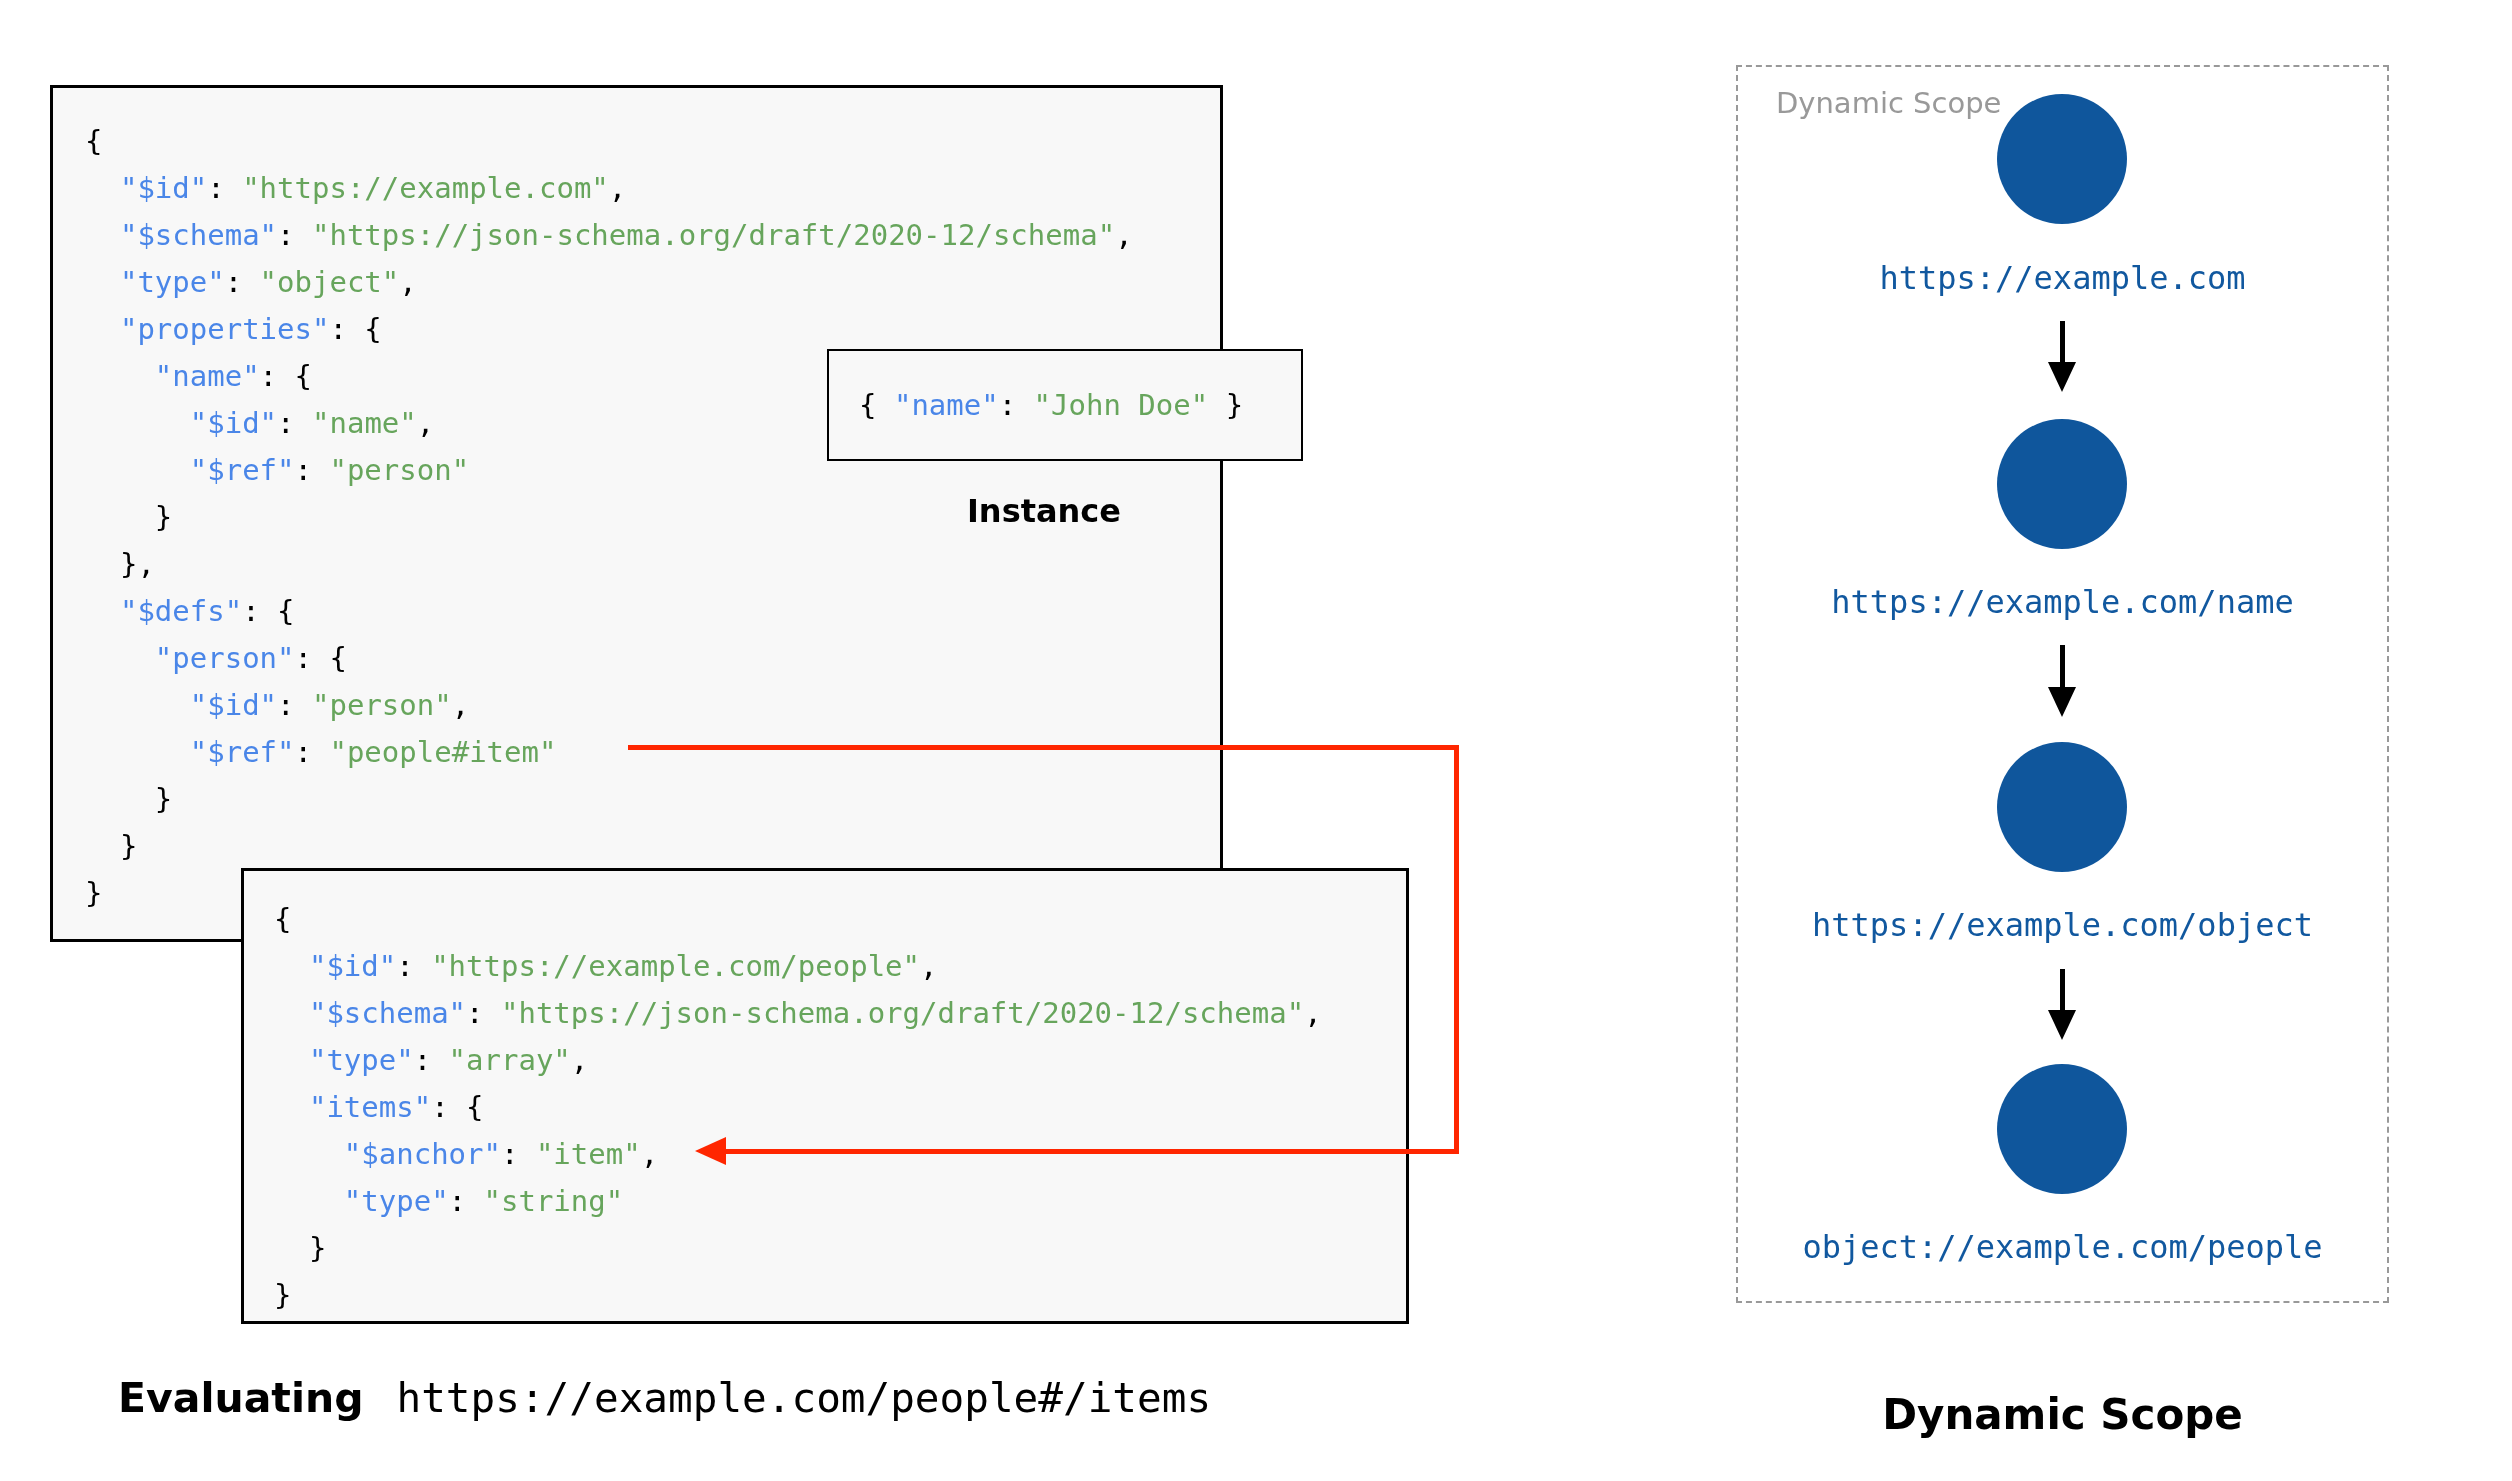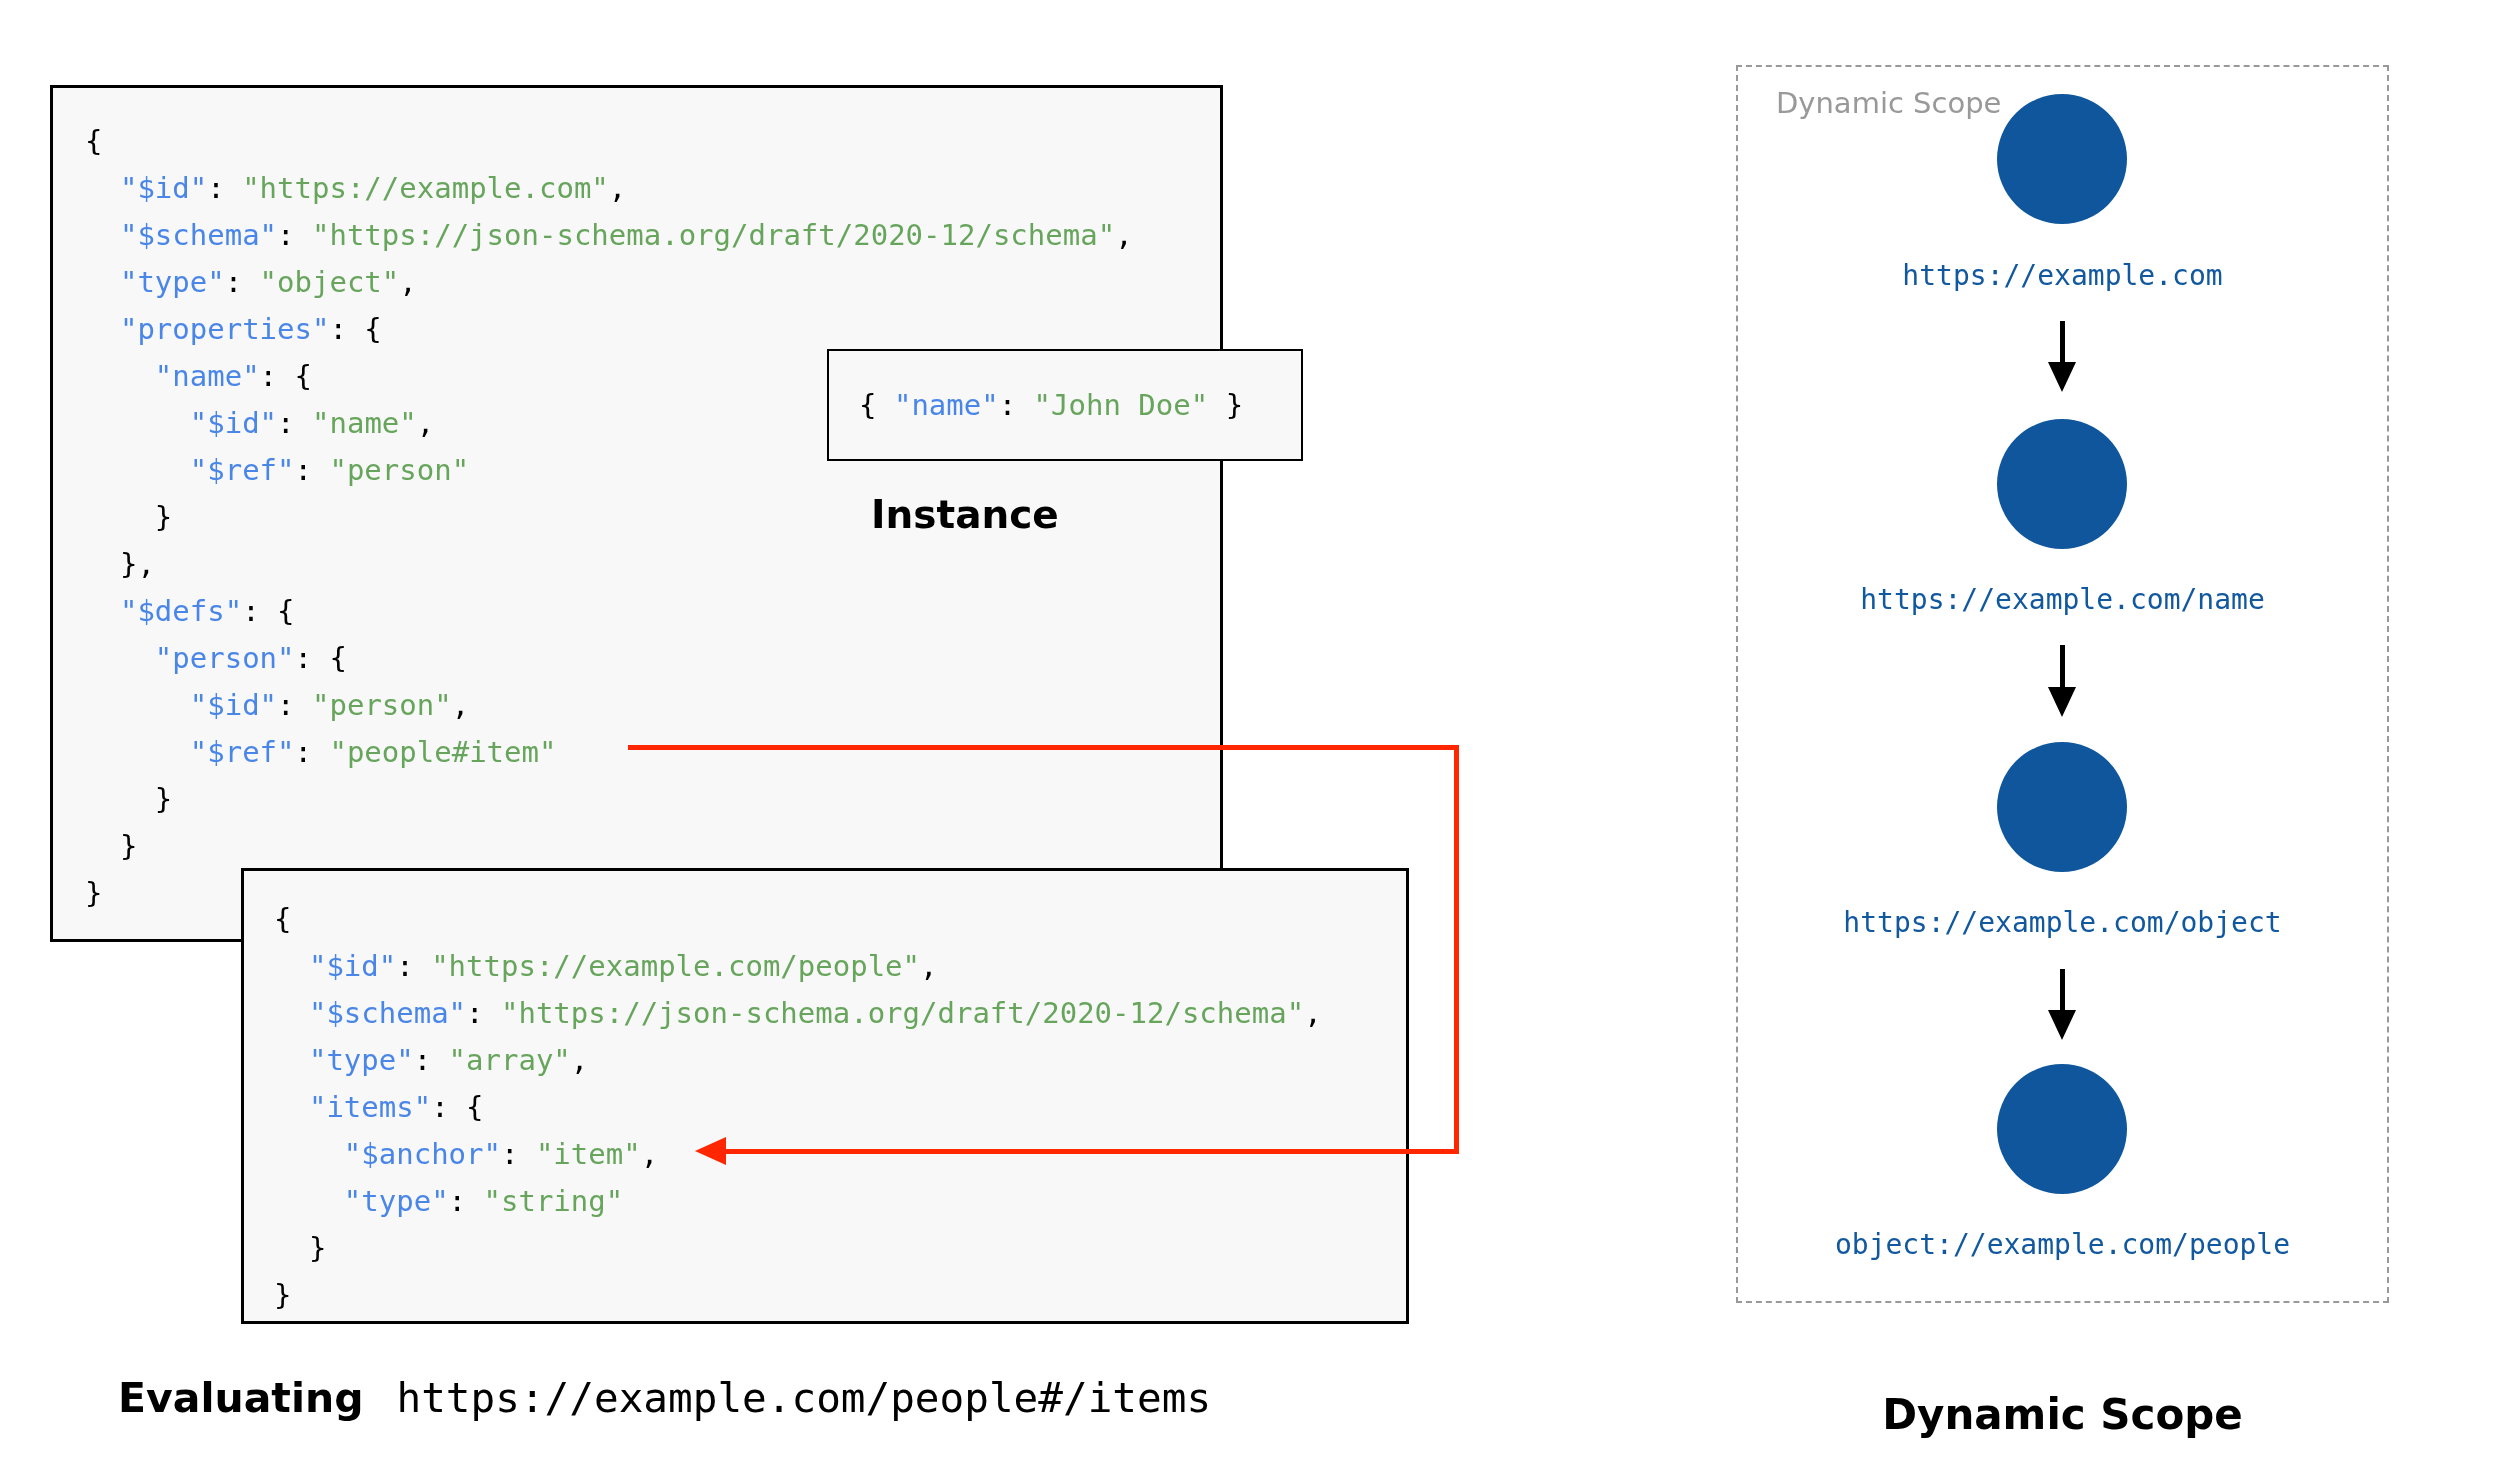--- a/index.html
+++ b/index.html
@@ -13,43 +13,43 @@
   .code{font-family:"DejaVu Sans Mono","Liberation Mono",monospace;font-size:29px;line-height:47px;
         white-space:pre;color:var(--punct);}
   .tok-k{color:var(--key);}
   .tok-s{color:var(--str);}
   .tok-p{color:var(--punct);}
   #schema1-box{left:50px;top:85px;width:1173px;height:857px;padding:30px 21.4px 0 32px;z-index:1;}
   #schema2-box{left:241px;top:868px;width:1168px;height:456px;padding:24.6px 21.4px 0 30px;z-index:3;}
   #instance-box{left:827px;top:349px;width:476px;height:112px;border-width:2.7px;z-index:4;
                 display:flex;align-items:center;padding-left:30px;}
   .caption{font-weight:bold;color:#000;}
-  #instance-label{position:absolute;left:871px;top:492px;width:476px;
-                  font-size:39px;z-index:4;}
+  #instance-label{position:absolute;left:806px;top:492px;width:476px;text-align:center;
+                  font-size:32px;z-index:4;}
   
   .red{position:absolute;background:var(--red);z-index:5;}
   #red-h1{left:628px;top:745px;width:831px;height:5.3px;}
   #red-v{left:1454px;top:745px;width:5.3px;height:409px;}
   #red-h2{left:719px;top:1149px;width:740px;height:5.3px;}
   #red-head{position:absolute;left:695px;top:1137px;width:0;height:0;z-index:5;
             border-top:14.4px solid transparent;border-bottom:14.4px solid transparent;
             border-right:31px solid var(--red);}
   
   #evaluating{position:absolute;left:118px;top:1374px;display:flex;align-items:center;z-index:2;}
   #evaluating .bold{font-size:41px;font-weight:bold;color:#000;}
   #evaluating .mono{font-family:"DejaVu Sans Mono","Liberation Mono",monospace;font-size:41px;
                     color:#000;margin-left:33px;}
   
   #scope-box{position:absolute;left:1736px;top:65px;width:653px;height:1238px;
              border:2.7px dashed var(--gray);box-sizing:border-box;z-index:1;background:#fff;}
   #scope-label{position:absolute;left:1776px;top:86px;font-size:29px;color:var(--gray);z-index:2;}
   .node{position:absolute;width:130px;height:130px;border-radius:50%;background:var(--node);
         left:1997px;z-index:2;}
   .node-label{position:absolute;width:653px;left:1736px;text-align:center;
-              font-family:"DejaVu Sans Mono","Liberation Mono",monospace;font-size:28px;
+              font-family:"DejaVu Sans Mono","Liberation Mono",monospace;font-size:32px;
               color:var(--nodetext);z-index:2;}
   .stem{position:absolute;left:2060px;width:5.3px;height:42px;background:#000;z-index:2;}
   .head{position:absolute;left:2048px;width:0;height:0;z-index:2;
         border-left:14px solid transparent;border-right:14px solid transparent;
         border-top:30px solid #000;}
   #scope-caption{position:absolute;left:1736px;top:1390px;width:653px;text-align:center;
                  font-size:42px;font-weight:bold;color:#000;z-index:2;}
 </style>
 </head>
 <body>

